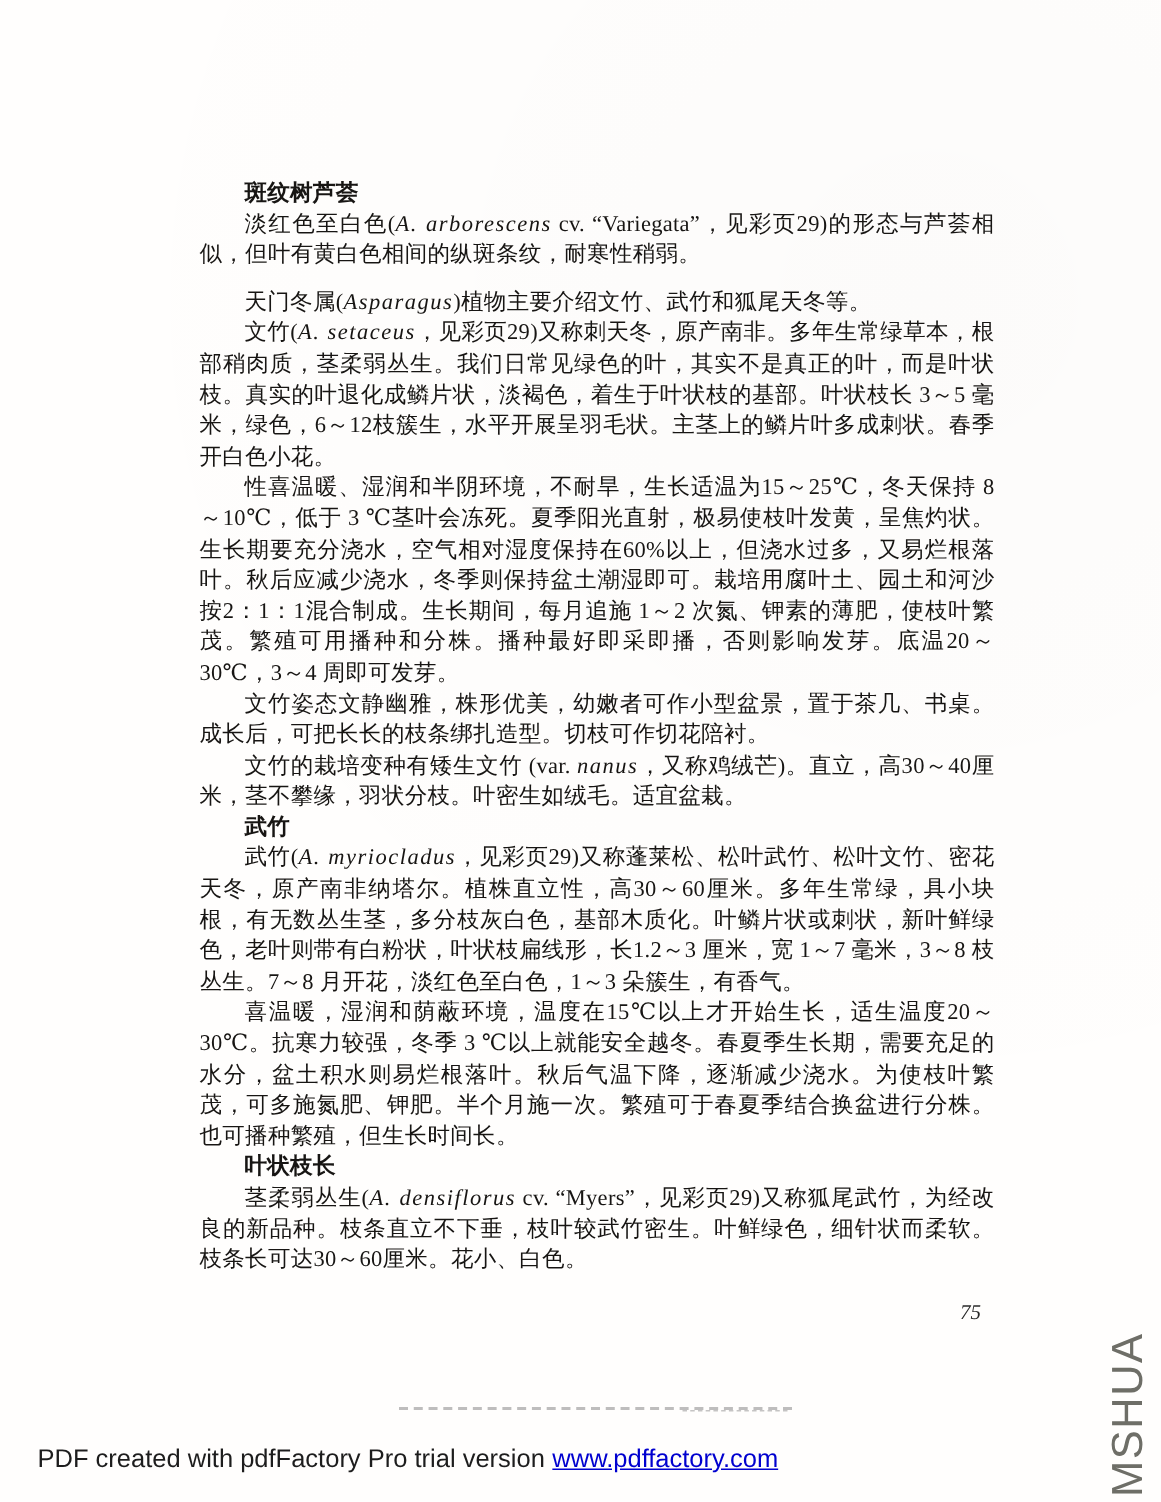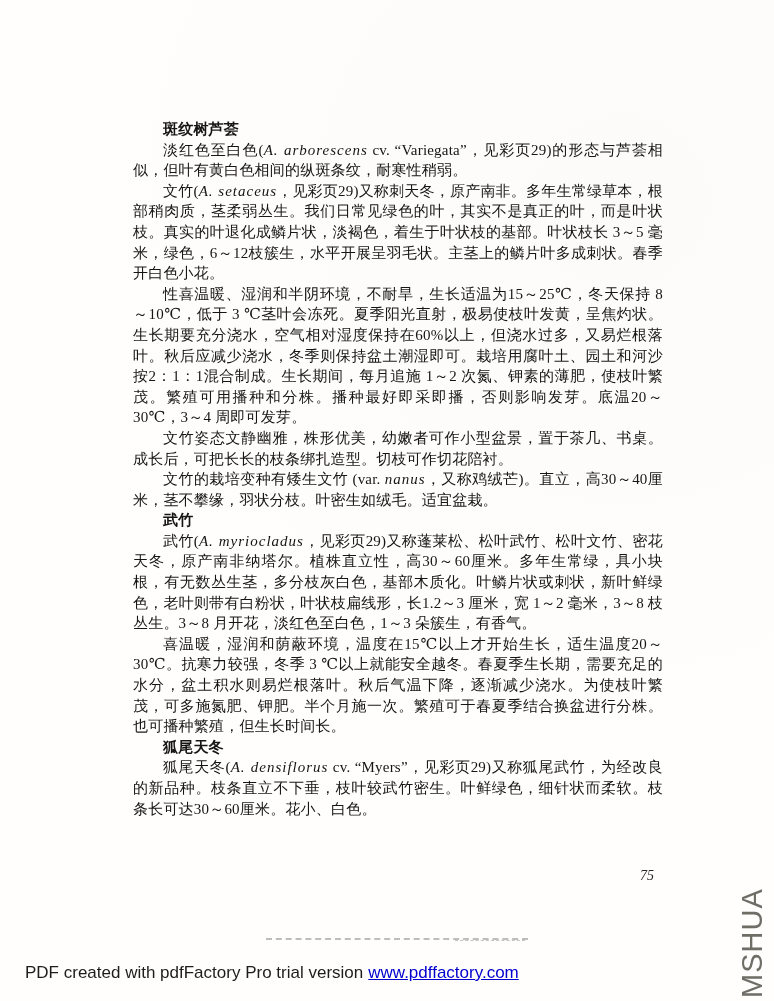--- a/index.html
+++ b/index.html
@@ -87,29 +87,30 @@
   }
 </style>
 </head>
 <body>
 
 <div class="page">
 
   <div class="doc" id="doc-body">
       <h3><span>斑纹树芦荟</span></h3>
       <p><span>淡红色至白色(</span><span class="latin">A. arborescens</span><span> cv. “Variegata”，见彩页29)的形态与芦荟相似，但叶有黄白色相间的纵斑条纹，耐寒性稍弱。</span></p>
+      <p class="gap"><span>天门冬属(</span><span class="latin">Asparagus</span><span>)植物主要介绍文竹、武竹和狐尾天冬等。</span></p>
       <p><span>文竹(</span><span class="latin">A. setaceus</span><span>，见彩页29)又称刺天冬，原产南非。多年生常绿草本，根部稍肉质，茎柔弱丛生。我们日常见绿色的叶，其实不是真正的叶，而是叶状枝。真实的叶退化成鳞片状，淡褐色，着生于叶状枝的基部。叶状枝长 3～5 毫米，绿色，6～12枝簇生，水平开展呈羽毛状。主茎上的鳞片叶多成刺状。春季开白色小花。</span></p>
       <p><span>性喜温暖、湿润和半阴环境，不耐旱，生长适温为15～25℃，冬天保持 8～10℃，低于 3 ℃茎叶会冻死。夏季阳光直射，极易使枝叶发黄，呈焦灼状。生长期要充分浇水，空气相对湿度保持在60%以上，但浇水过多，又易烂根落叶。秋后应减少浇水，冬季则保持盆土潮湿即可。栽培用腐叶土、园土和河沙按2：1：1混合制成。生长期间，每月追施 1～2 次氮、钾素的薄肥，使枝叶繁茂。繁殖可用播种和分株。播种最好即采即播，否则影响发芽。底温20～30℃，3～4 周即可发芽。</span></p>
       <p><span>文竹姿态文静幽雅，株形优美，幼嫩者可作小型盆景，置于茶几、书桌。成长后，可把长长的枝条绑扎造型。切枝可作切花陪衬。</span></p>
       <p><span>文竹的栽培变种有矮生文竹 (var. </span><span class="latin">nanus</span><span>，又称鸡绒芒)。直立，高30～40厘米，茎不攀缘，羽状分枝。叶密生如绒毛。适宜盆栽。</span></p>
       <h3><span>武竹</span></h3>
-      <p><span>武竹(</span><span class="latin">A. myriocladus</span><span>，见彩页29)又称蓬莱松、松叶武竹、松叶文竹、密花天冬，原产南非纳塔尔。植株直立性，高30～60厘米。多年生常绿，具小块根，有无数丛生茎，多分枝灰白色，基部木质化。叶鳞片状或刺状，新叶鲜绿色，老叶则带有白粉状，叶状枝扁线形，长1.2～3 厘米，宽 1～2 毫米，3～8 枝丛生。3～8 月开花，淡红色至白色，1～3 朵簇生，有香气。</span></p>
+      <p><span>武竹(</span><span class="latin">A. myriocladus</span><span>，见彩页29)又称蓬莱松、松叶武竹、松叶文竹、密花天冬，原产南非纳塔尔。植株直立性，高30～60厘米。多年生常绿，具小块根，有无数丛生茎，多分枝灰白色，基部木质化。叶鳞片状或刺状，新叶鲜绿色，老叶则带有白粉状，叶状枝扁线形，长1.2～3 厘米，宽 1～7 毫米，3～8 枝丛生。7～8 月开花，淡红色至白色，1～3 朵簇生，有香气。</span></p>
       <p><span>喜温暖，湿润和荫蔽环境，温度在15℃以上才开始生长，适生温度20～30℃。抗寒力较强，冬季 3 ℃以上就能安全越冬。春夏季生长期，需要充足的水分，盆土积水则易烂根落叶。秋后气温下降，逐渐减少浇水。为使枝叶繁茂，可多施氮肥、钾肥。半个月施一次。繁殖可于春夏季结合换盆进行分株。也可播种繁殖，但生长时间长。</span></p>
-      <h3><span>狐尾天冬</span></h3>
-      <p><span>狐尾天冬(</span><span class="latin">A. densiflorus</span><span> cv. “Myers”，见彩页29)又称狐尾武竹，为经改良的新品种。枝条直立不下垂，枝叶较武竹密生。叶鲜绿色，细针状而柔软。枝条长可达30～60厘米。花小、白色。</span></p>
+      <h3><span>叶状枝长</span></h3>
+      <p><span>茎柔弱丛生(</span><span class="latin">A. densiflorus</span><span> cv. “Myers”，见彩页29)又称狐尾武竹，为经改良的新品种。枝条直立不下垂，枝叶较武竹密生。叶鲜绿色，细针状而柔软。枝条长可达30～60厘米。花小、白色。</span></p>
     </div>
 
   <div class="artifact-dashes"></div>
   <div class="artifact-dashes2"></div>
 
   <div class="page-number">75</div>
 
   <div class="watermark">MSHUA</div>
 
   <div class="footer">

